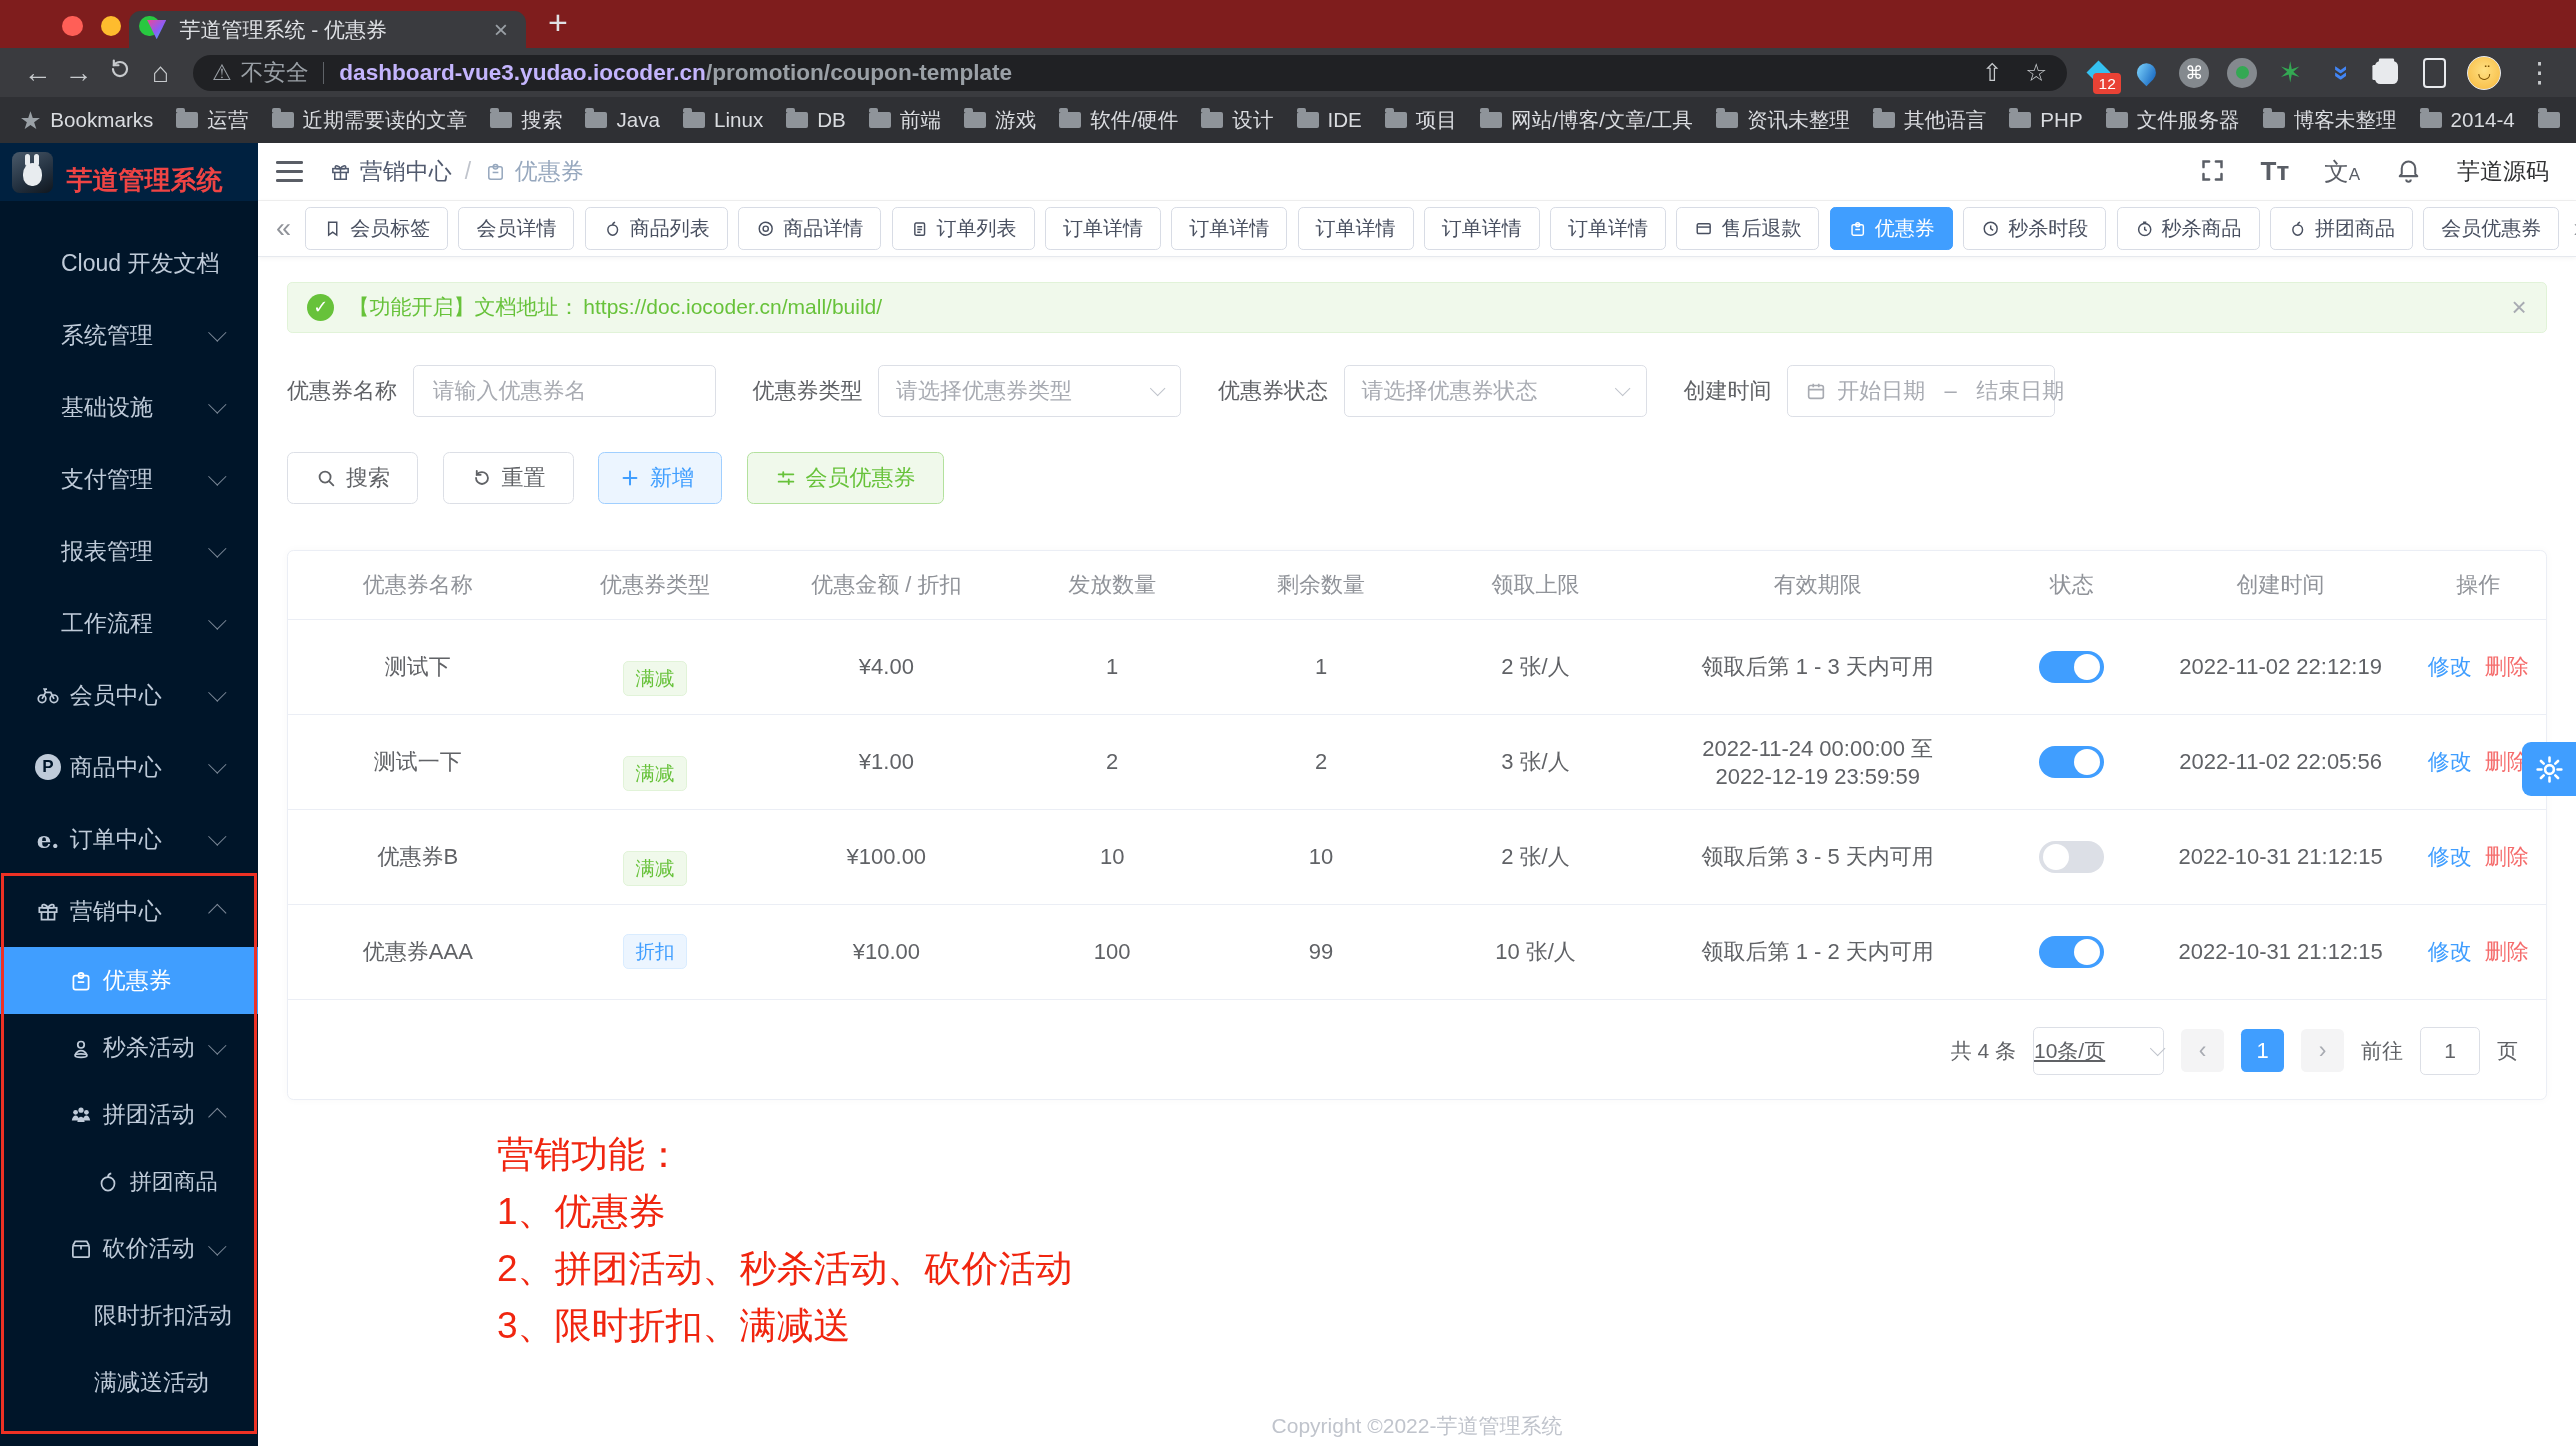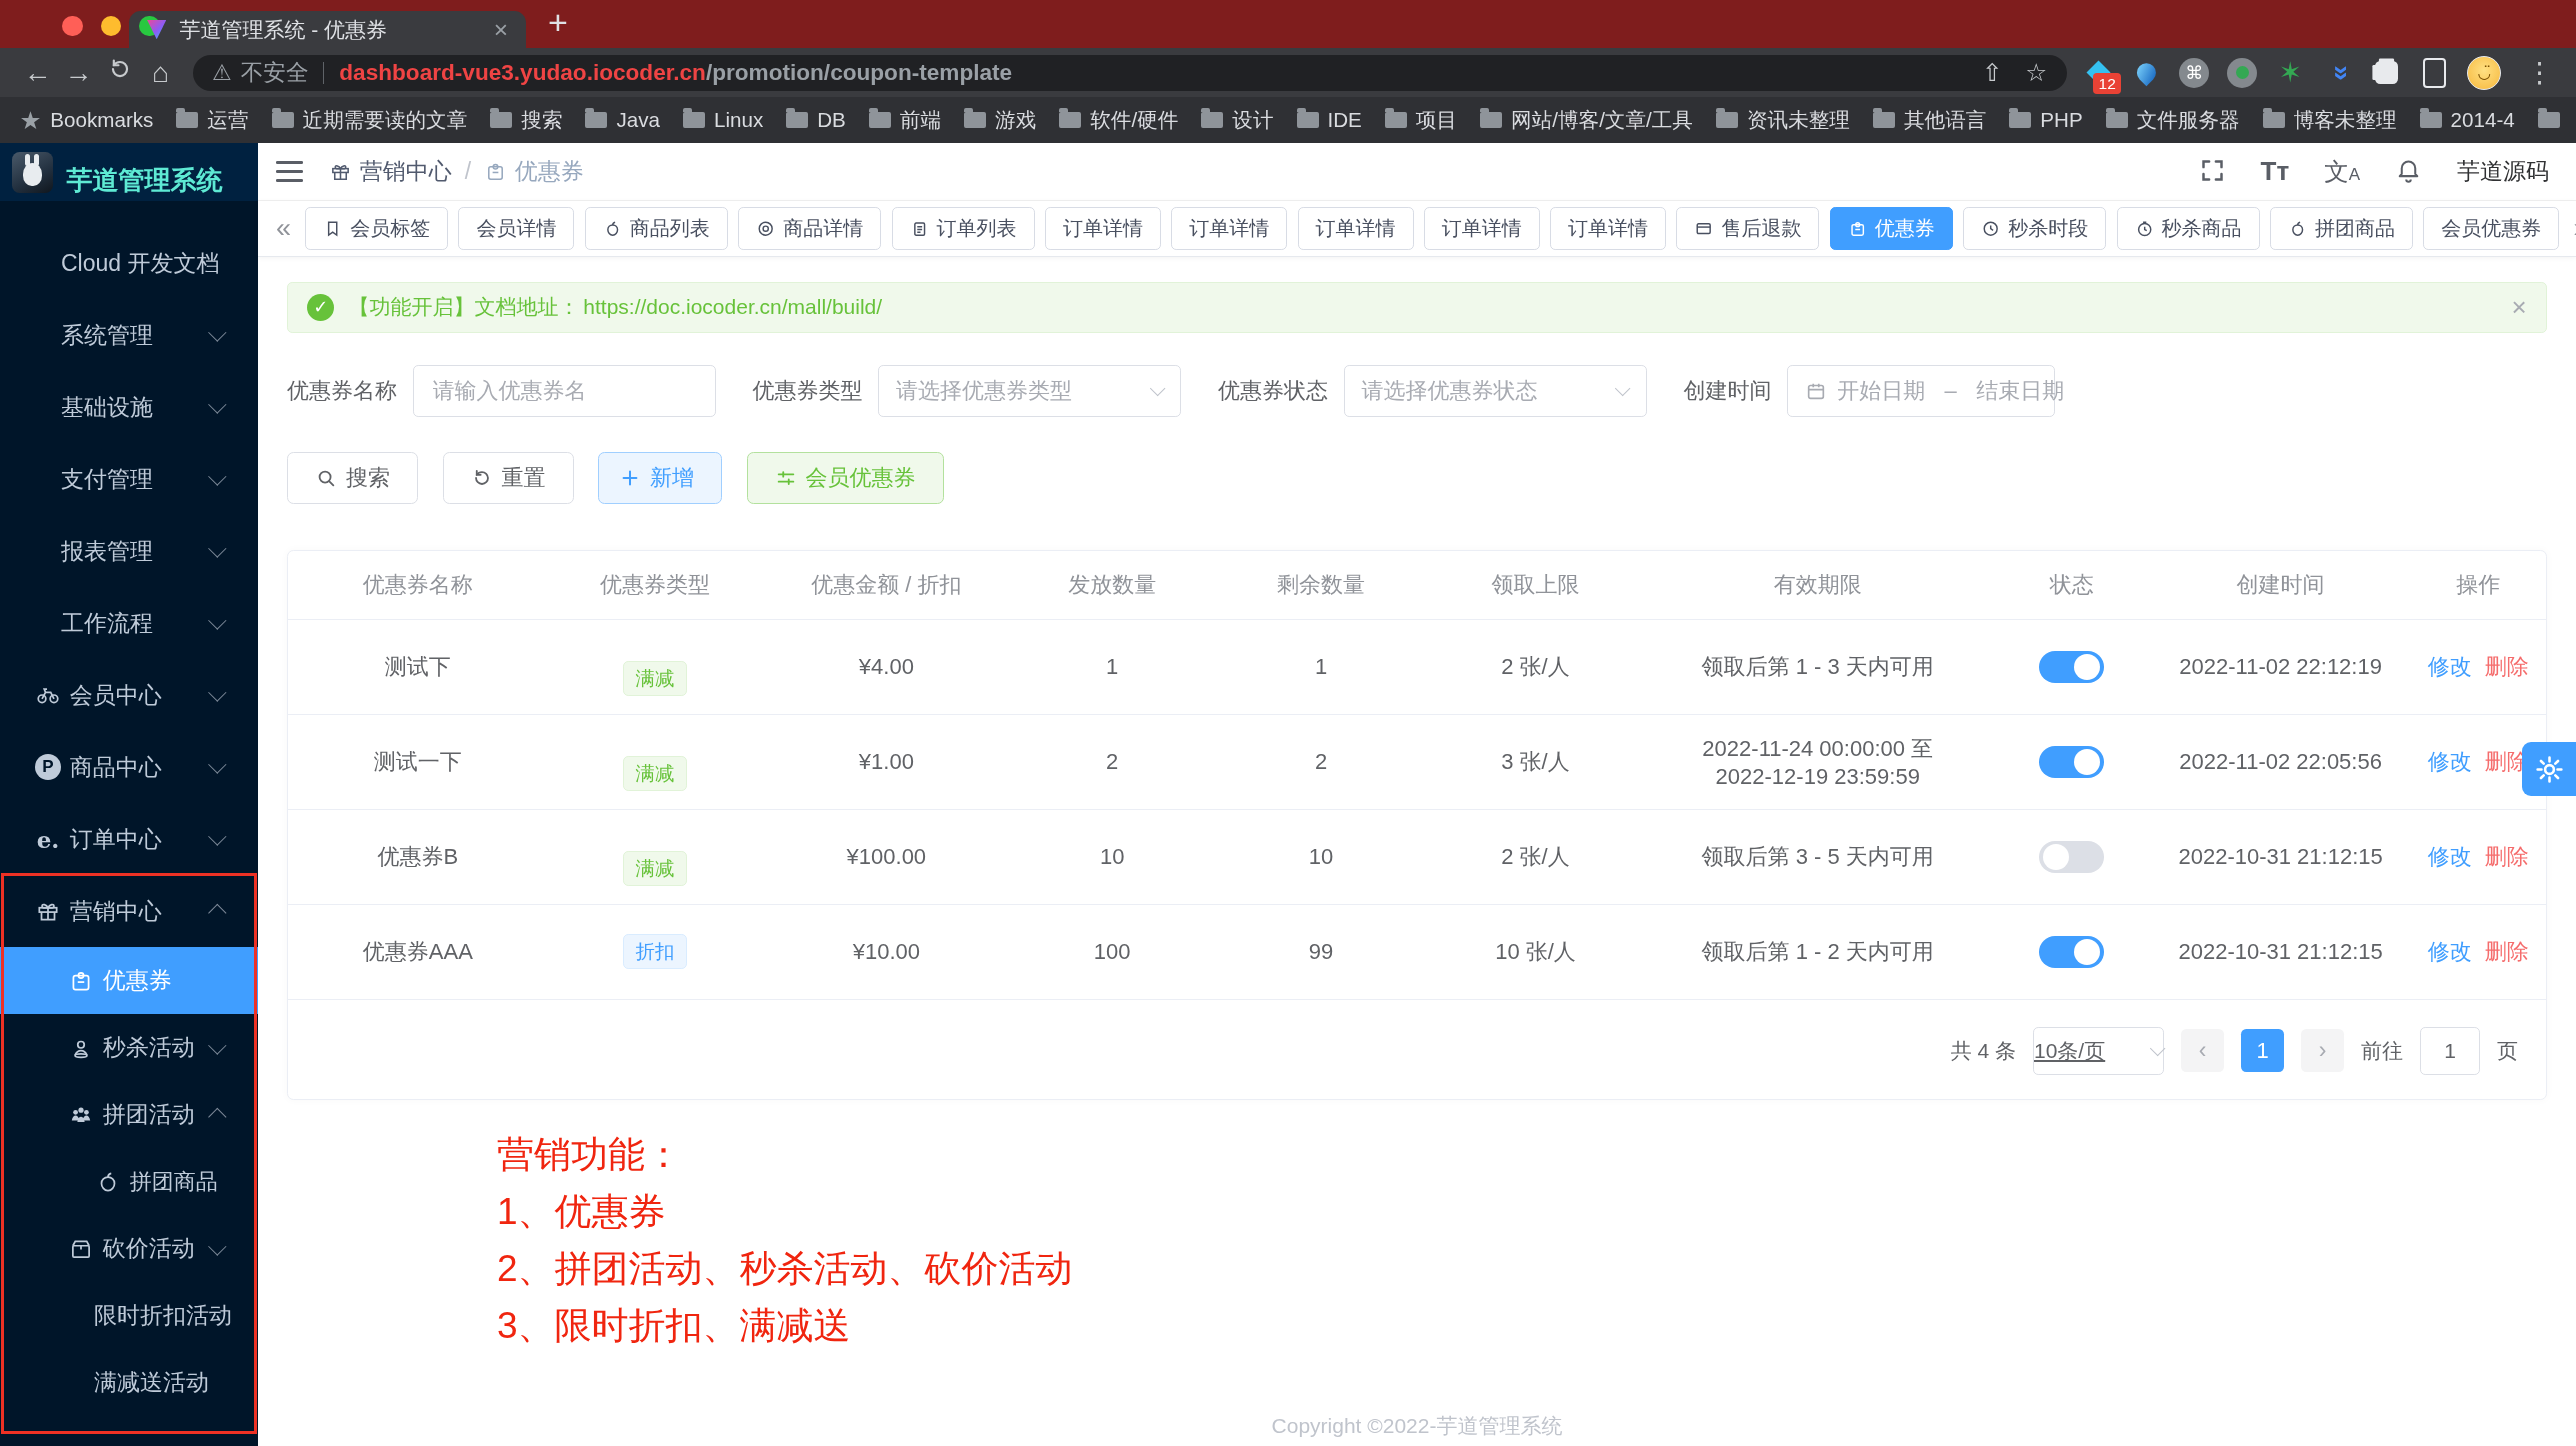--- a/index.html
+++ b/index.html
@@ -16,21 +16,21 @@
   .btab .ttl{flex:1;white-space:nowrap;overflow:hidden;}
   .btab .x{color:#9aa0a6;font-size:24.5px;}
   .newtab{color:#dfe1e5;font-size:34px;margin:0 0 6.5px 22px;}
 
   .toolbar{height:49px;background:#3a3b3f;display:flex;align-items:center;padding:0 17px;color:#c7cacd;}
   .navic{font-size:28px;width:41px;text-align:center;}
   .urlpill{flex:1;height:36px;background:#202124;border-radius:18px;display:flex;align-items:center;padding:0 19.4px;margin:0 11.6px;font-size:22.6px;}
   .warnic{color:#9aa0a6;font-size:22px;margin-right:9px;}
   .nosec{color:#9aa0a6;margin-right:14px;}
   .pilldiv{width:1.3px;height:22px;background:#5f6368;margin-right:15.5px;}
-  .uhost{color:#ef4444;font-weight:bold;text-align:right;}
+  .uhost{color:#c4b5fd;font-weight:bold;text-align:right;}
   .upath{color:#9aa0a6;font-weight:bold;}
   .pillright{margin-left:auto;display:flex;align-items:center;gap:23px;color:#c7cacd;font-size:24.5px;}
   .exts{display:flex;align-items:center;gap:18px;margin:0 5.2px;}
   .ext{position:relative;width:30px;height:30px;display:flex;align-items:center;justify-content:center;}
   .diamond{width:17px;height:17px;background:#35c1f1;transform:rotate(45deg);}
   .badge{position:absolute;bottom:-6.5px;right:-7.7px;background:#e94235;color:#fff;font-size:15.5px;padding:1.3px 5.2px;border-radius:3.9px;}
   .pin{width:19.4px;height:19.4px;background:linear-gradient(160deg,#7dd3fc,#1565c0);border-radius:50% 50% 50% 0;transform:rotate(-45deg);}
   .gcirc{width:30px;height:30px;border-radius:50%;background:#84898e;display:flex;align-items:center;justify-content:center;color:#fff;font-size:18px;}
   .gdot{width:13px;height:13px;border-radius:50%;background:#34a853;}
   .gstar{color:#34a853;font-size:28px;}
@@ -47,21 +47,21 @@
   .bmstar{color:#9aa0a6;font-size:24.5px;}
   .bmdiv{width:1.3px;height:26px;background:#55585c;}
 
   
   .app{position:absolute;top:143px;left:0;right:0;bottom:0;display:flex;}
   .sidebar{width:258px;flex:0 0 auto;background:#001529;color:#bfcbd9;position:relative;overflow:hidden;}
   .logo{height:58px;background:#002140;display:flex;align-items:center;gap:14px;padding-left:11.6px;}
   .logoimg{width:41px;height:41px;border-radius:7.7px;background:linear-gradient(150deg,#4a5a6a,#22303f 60%,#10161d);position:relative;flex:0 0 auto;}
   .logoimg::after{content:"";position:absolute;left:11px;top:11.6px;width:19.4px;height:23px;background:#e8ecef;border-radius:50% 50% 46% 46%;}
   .logoimg::before{content:"";position:absolute;left:13.6px;top:2.6px;width:5.2px;height:11.6px;background:#e8ecef;border-radius:2.6px;box-shadow:9px 0 0 #e8ecef;}
-  .logottl{color:#5eead4;font-size:26px;font-weight:600;white-space:nowrap;margin-top:17px;}
+  .logottl{color:#ef4444;font-size:26px;font-weight:600;white-space:nowrap;margin-top:17px;}
   .menu{padding-top:26px;font-size:23px;}
   .mi{height:72px;display:flex;align-items:center;padding-left:61px;padding-right:32px;position:relative;white-space:nowrap;}
   .mi.has-ic{padding-left:34px;}
   .mi.sub{height:67px;padding-left:94px;font-size:23px;}
   .mi.sub.has-ic{padding-left:67px;}
   .mi.subsub{height:67px;padding-left:94px;font-size:22px;}
   .mi .ic{width:28px;height:28px;margin-right:7.7px;display:flex;align-items:center;justify-content:center;flex:0 0 auto;}
   .mi .ic svg{width:26px;height:26px;}
   .mi.active{background:#409eff;color:#fff;}
   .arr{position:absolute;right:34px;width:11.6px;height:11.6px;border-right:1.9px solid #7d8a99;border-bottom:1.9px solid #7d8a99;}

